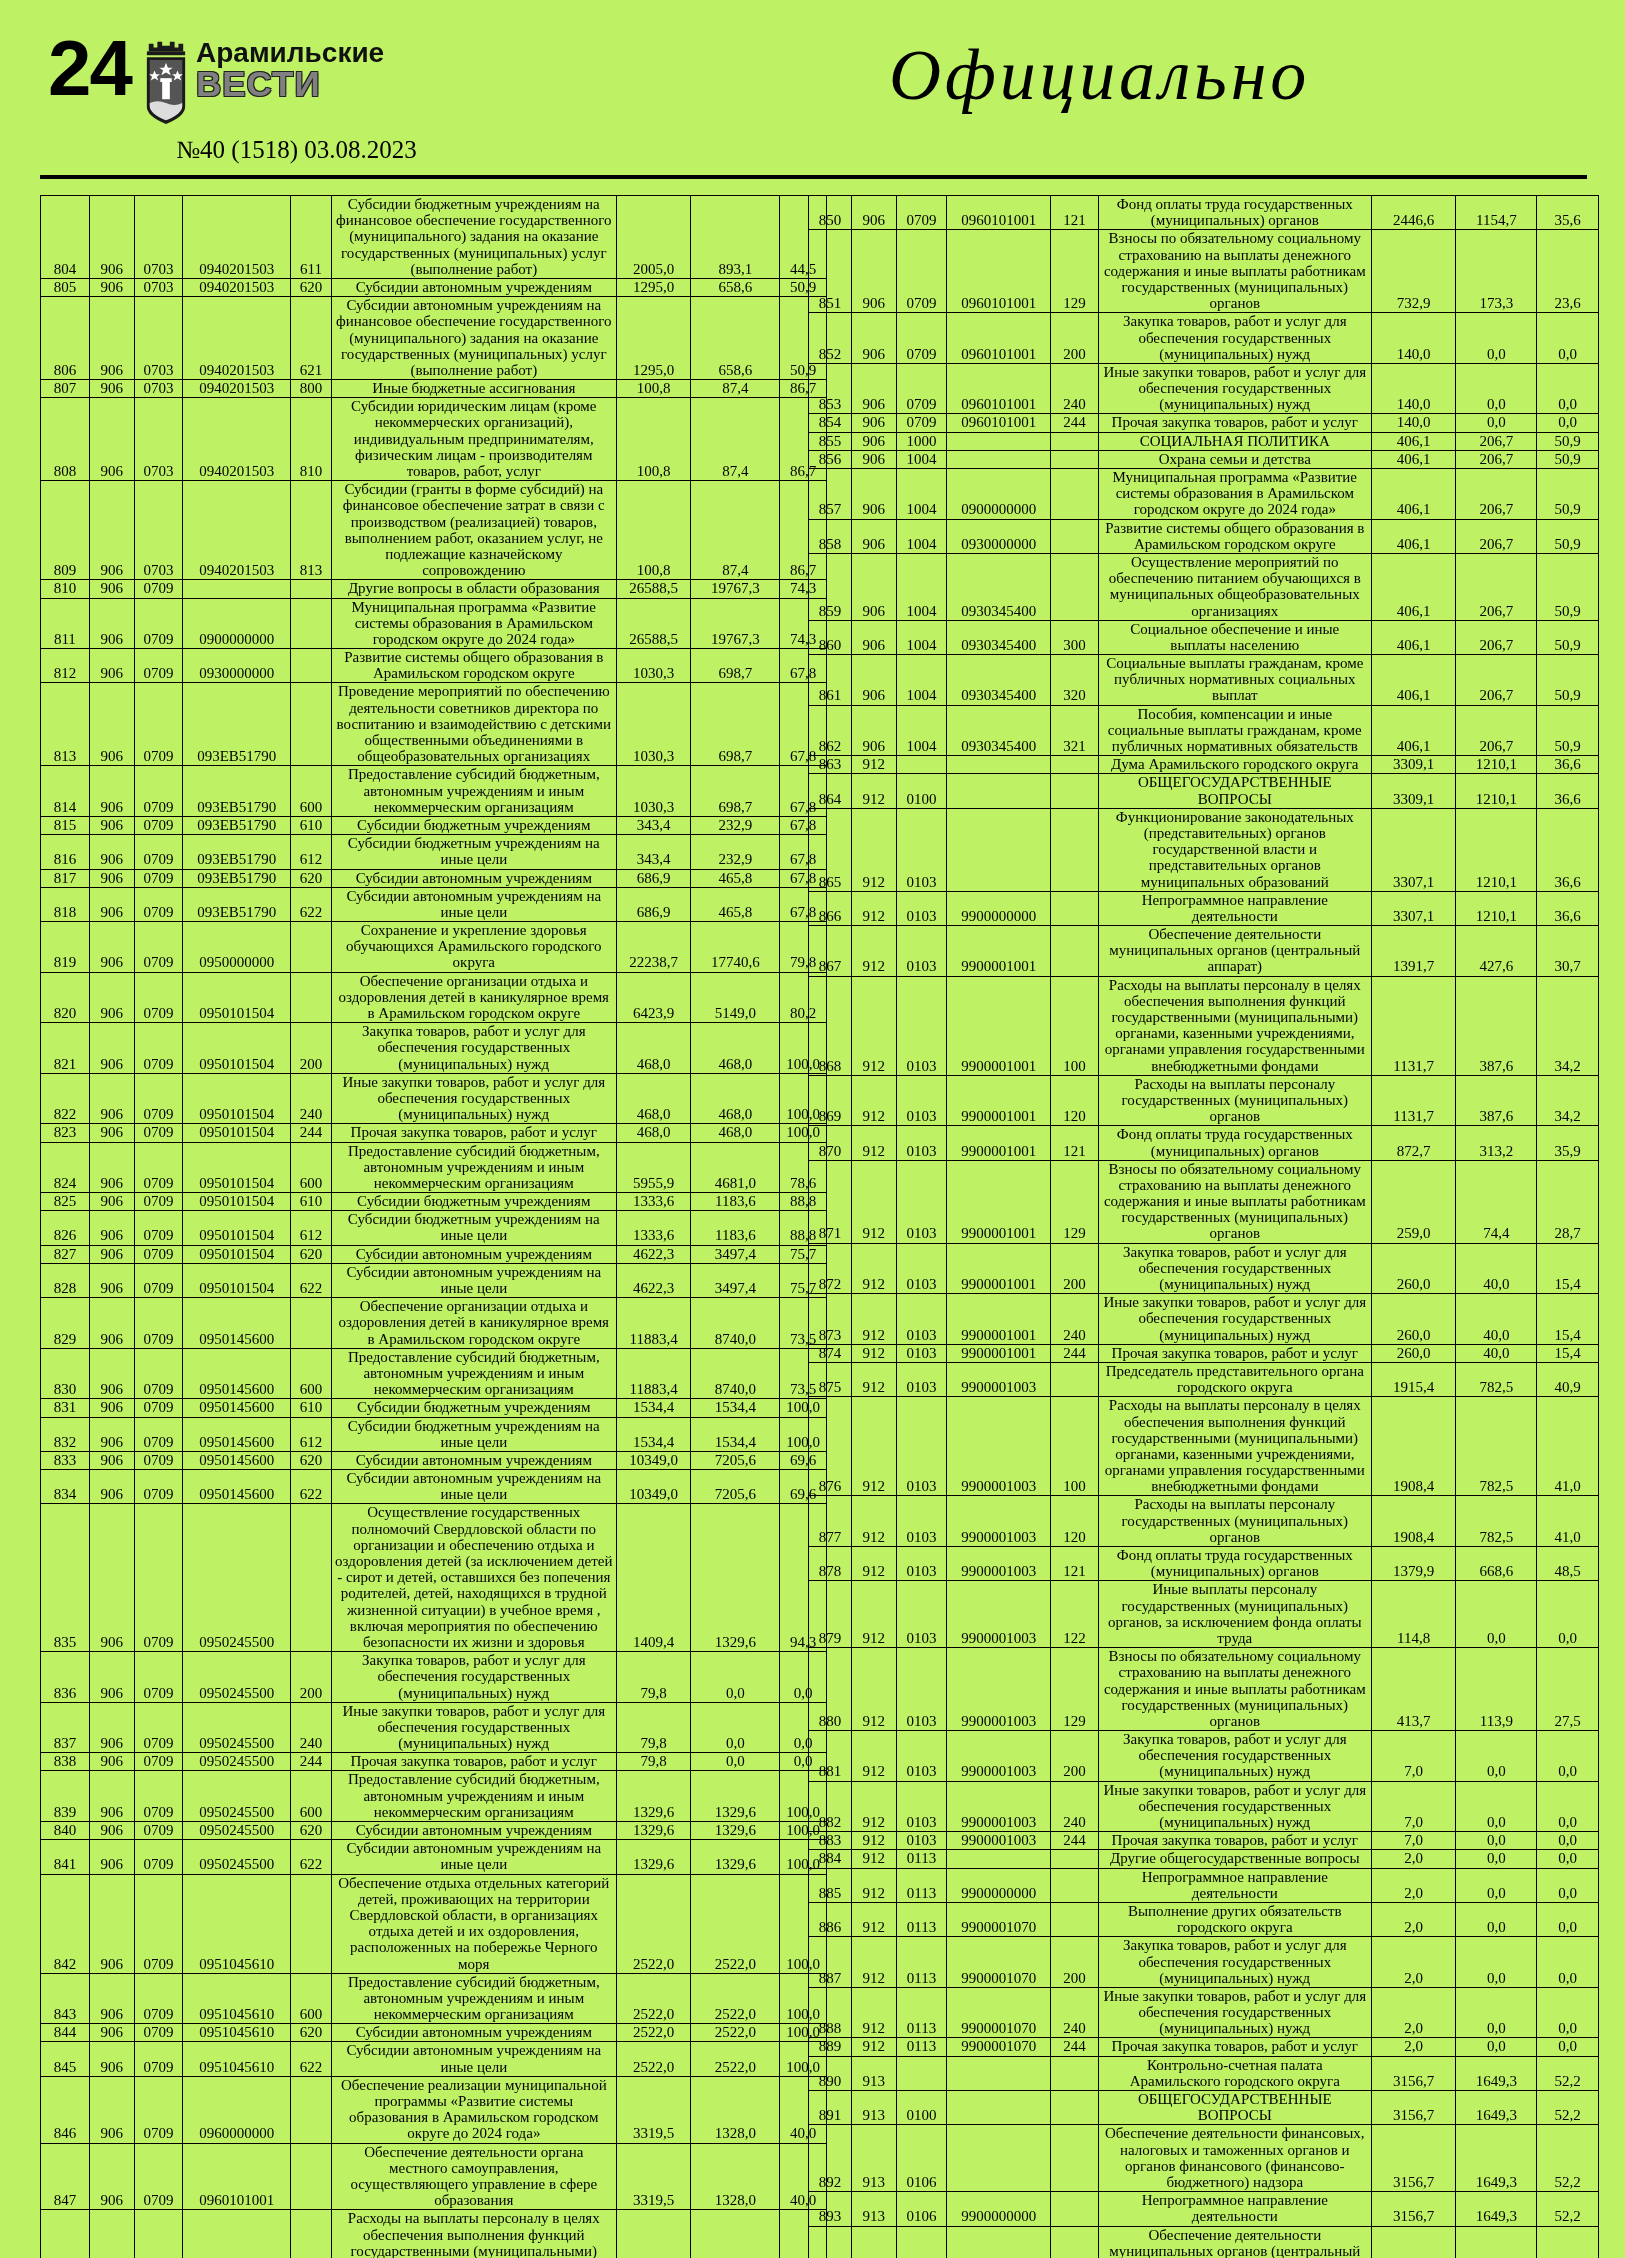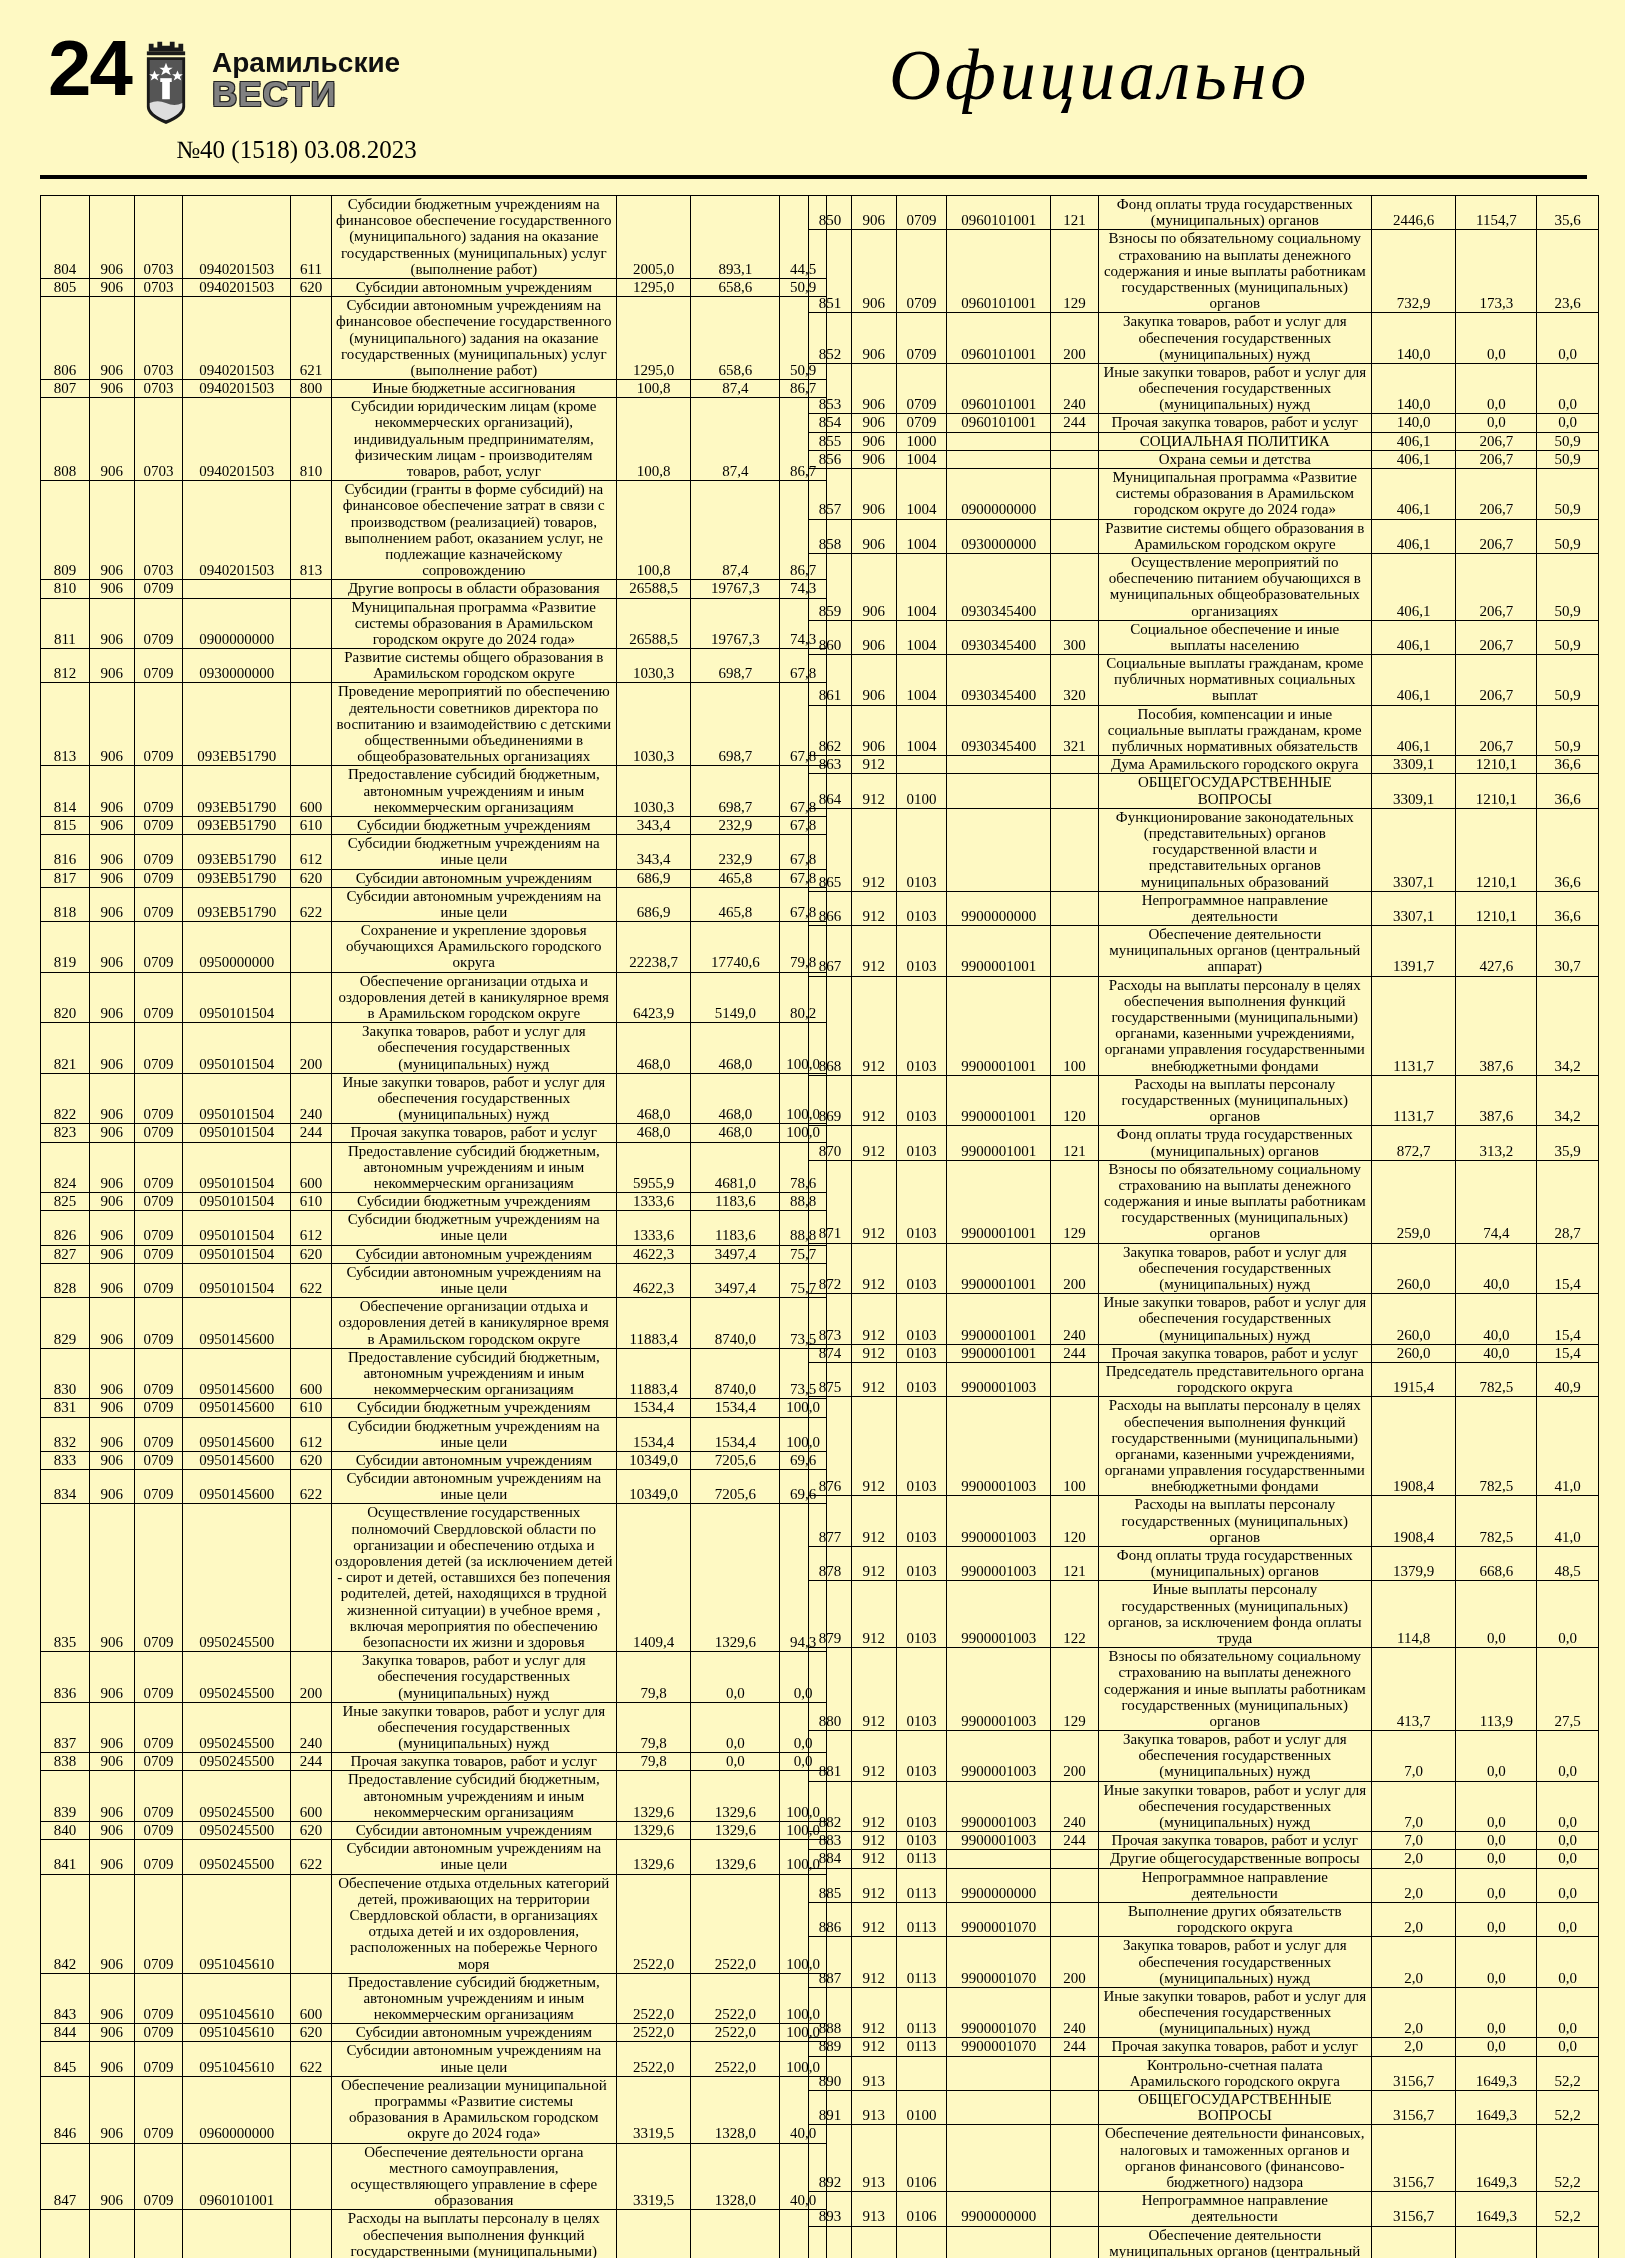--- a/index.html
+++ b/index.html
@@ -1,35 +1,35 @@
 <!DOCTYPE html>
 <html><head>
 <meta charset="utf-8">
 <style>
   html,body{margin:0;padding:0;background:#e8e8e8;}
   .page{
     position:relative;
     width:1626px;height:2259px;
-    background:#fef9c3;
+    background:#bef264;
     font-family:"Liberation Serif", serif;
     color:#000;
     overflow:hidden;
   }
   
   .page-number{
     position:absolute;left:48px;top:29px;
     font-family:"Liberation Sans", sans-serif;
     font-weight:bold;font-size:78px;line-height:1;
     letter-spacing:-1.9px;
   }
   .logo-block{
     position:absolute;left:141px;top:36px;width:306px;height:96px;
   }
   .coat{position:absolute;left:0;top:1.9px;}
-  .logo-text{position:absolute;left:55px;top:12px;margin-left:16px;}
+  .logo-text{position:absolute;left:55px;top:2px;}
   .logo-line1{
     font-family:"Liberation Sans", sans-serif;
     font-weight:bold;font-size:28px;line-height:1.05;color:#111;
     letter-spacing:0px;white-space:nowrap;
   }
   .logo-line2{
     font-family:"Liberation Sans", sans-serif;
     font-weight:bold;font-size:35px;line-height:0.95;color:#808080;
     text-shadow:-1px -1px 0 #222, 1px -1px 0 #222, -1px 1px 0 #222, 1px 1px 0 #222;
     letter-spacing:1px;white-space:nowrap;

